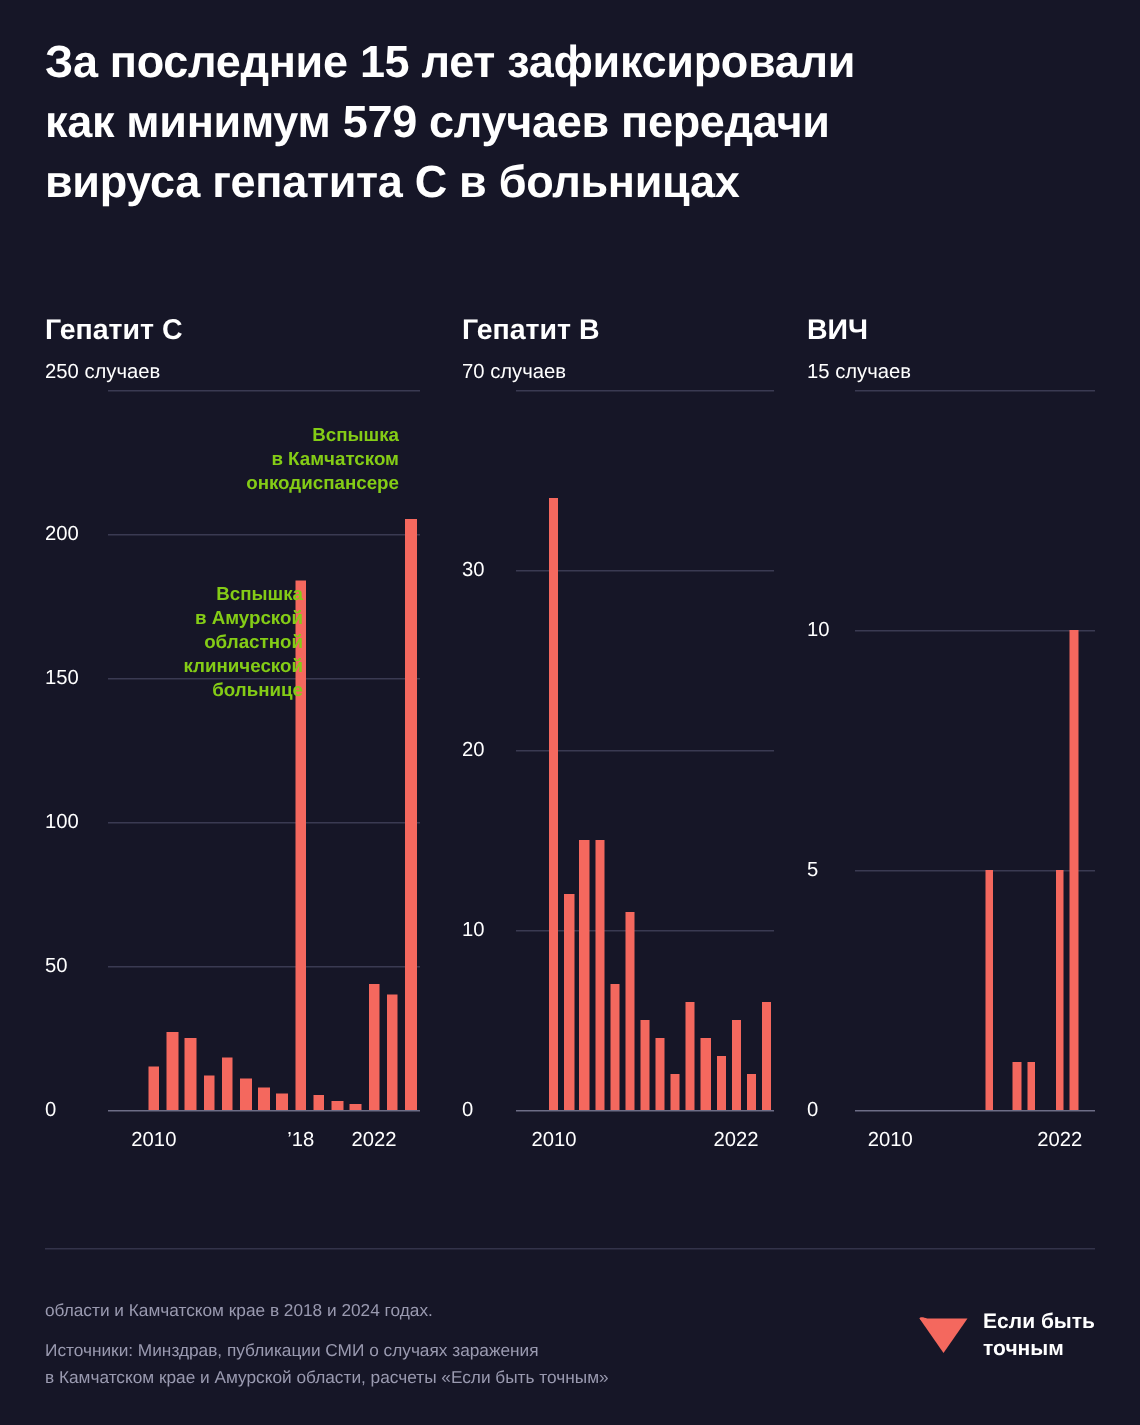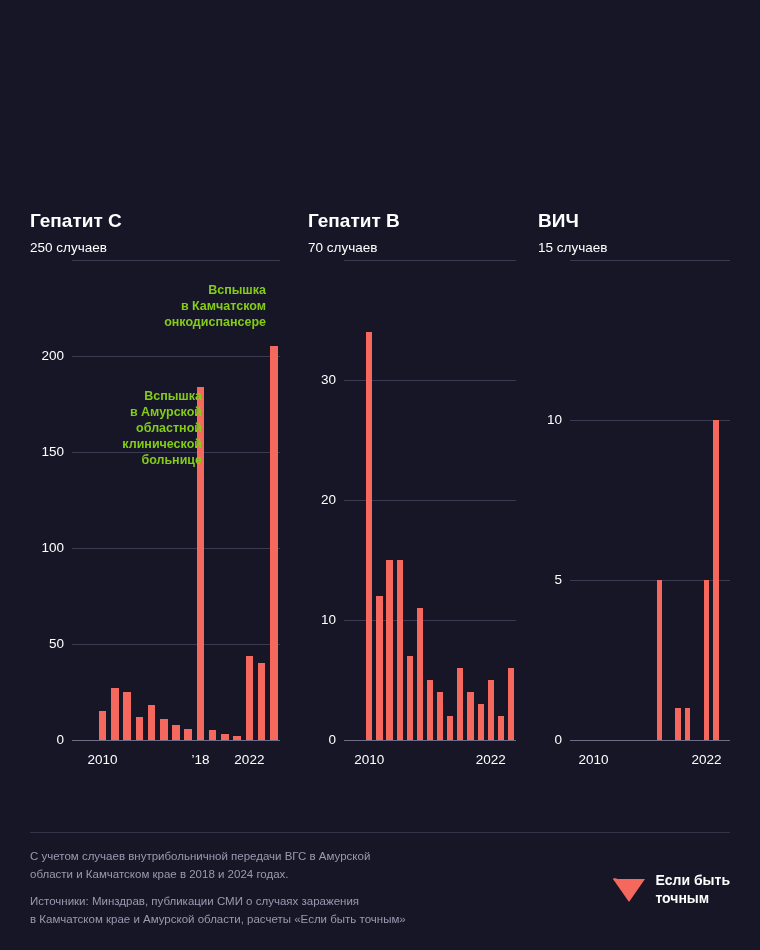--- a/index.html
+++ b/index.html
@@ -45,21 +45,20 @@
     margin: 0 0 28px 0;
     white-space: nowrap;
   }
   .plot-wrap {
     position: relative;
   }
   .ytick {
     position: absolute;
     color: #ffffff;
     font-size: 13.5px;
-    text-align: right;
     white-space: nowrap;
   }
   .gridline {
     position: absolute;
     height: 1px;
     background: #3a3a52;
   }
   .baseline {
     position: absolute;
     height: 1px;
@@ -121,20 +120,25 @@
     font-weight: bold;
     line-height: 1.25;
   }
   #logo-text .l2 { font-size: 14px; display: block; }
 </style>
 </head>
 <body>
 
 <div id="root">
 
+  <div id="title">
+    <span class="tline">За последние 15 лет зафиксировали</span>
+    <span class="tline">как минимум 579 случаев передачи</span>
+    <span class="tline">вируса гепатита С в больницах</span>
+  </div>
 
   <div class="panel" id="panel-0" style="left:30px;">
     <div class="panel-title">Гепатит С</div>
     <div class="plot-wrap" id="plot-0" style="width:250px;height:500px;">
         <div class="baseline" style="left: 42px; width: 208px; top: 480px;"></div>
         <div class="ytick" style="left: 0px; width: 34px; top: 472px;">0</div>
         <div class="gridline" style="left: 42px; width: 208px; top: 384px;"></div>
         <div class="ytick" style="left: 0px; width: 34px; top: 376px;">50</div>
         <div class="gridline" style="left: 42px; width: 208px; top: 288px;"></div>
         <div class="ytick" style="left: 0px; width: 34px; top: 280px;">100</div>
@@ -226,21 +230,20 @@
         <div class="bar" style="left: 146.7px; width: 5.8px; height: 32px; top: 448px; bottom: auto;"></div>
         <div class="bar" style="left: 165.6px; width: 5.8px; height: 160px; top: 320px; bottom: auto;"></div>
         <div class="bar" style="left: 175px; width: 5.8px; height: 320px; top: 160px; bottom: auto;"></div>
         <div class="xtick" style="width: 60px; left: 25.5px; top: 492px;">2010</div>
         <div class="xtick" style="width: 60px; left: 138.5px; top: 492px;">2022</div>
       </div>
   </div>
 
   <div id="footer-div"></div>
 
-  <div class="foot-text" style="left:30px; top:848px;">С учетом случаев внутрибольничной передачи ВГС в Амурской</div>
   <div class="foot-text" style="left:30px; top:866px;text-align:right;">области и Камчатском крае в 2018 и 2024 годах.</div>
   <div class="foot-text" style="left:30px; top:893px;">Источники: Минздрав, публикации СМИ о случаях заражения</div>
   <div class="foot-text" style="left:30px; top:911px;">в Камчатском крае и Амурской области, расчеты «Если быть точным»</div>
 
   <div id="logo">
     <svg id="logo-mark" viewBox="0 0 34 26">
       <path d="M1 2 L33 2 L17 25 Z" fill="#f4685e"></path>
       <path d="M1 2 C1 0.5, 7 0.5, 8.5 6 L10.5 13 L6 7 Z" fill="#f4685e"></path>
     </svg>
     <div id="logo-text">

